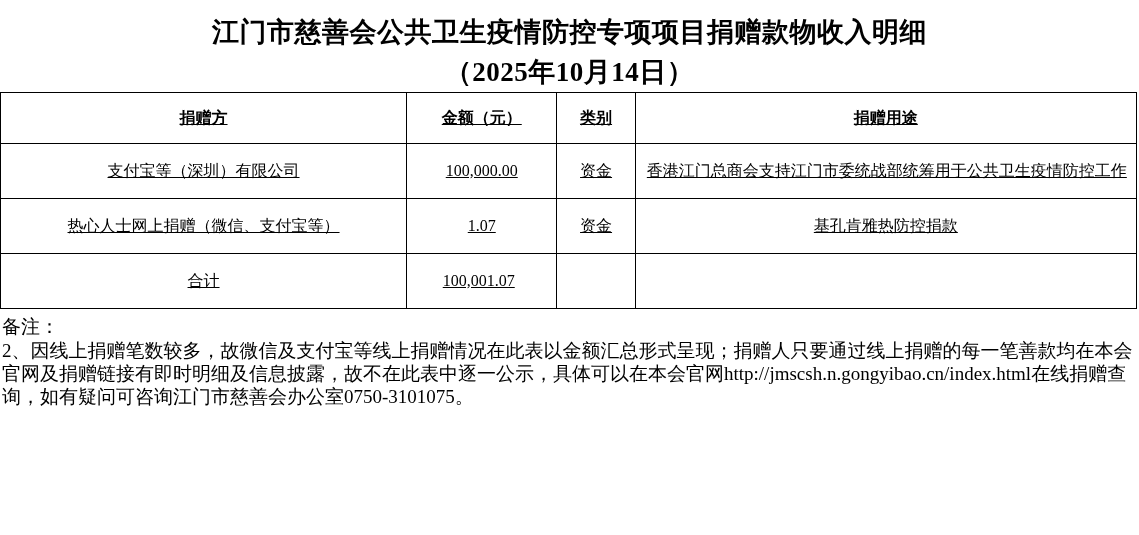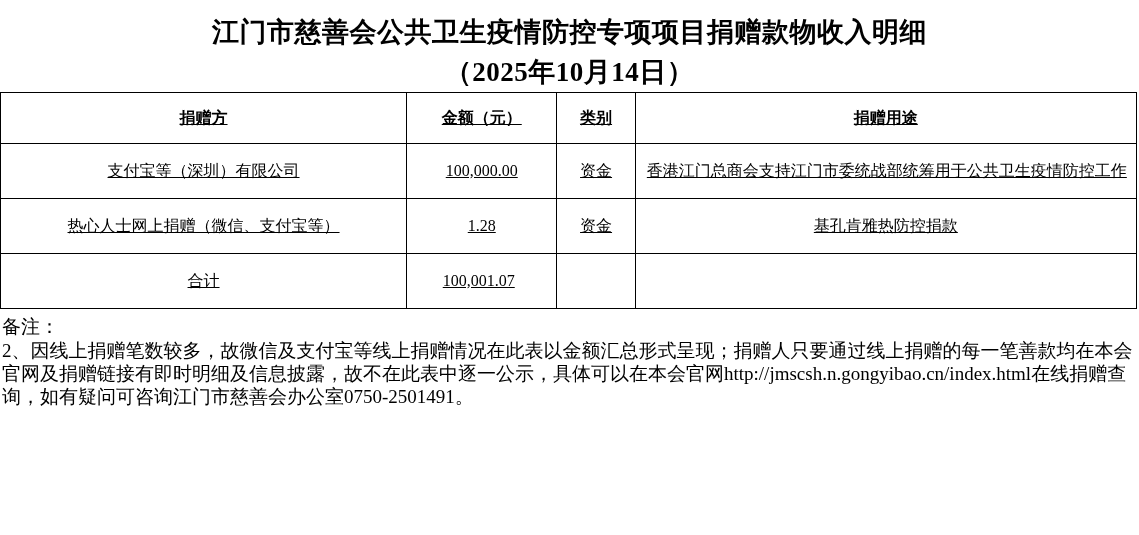--- a/index.html
+++ b/index.html
@@ -125,31 +125,31 @@
     </thead>
     <tbody>
       <tr>
         <td class="donor">支付宝等（深圳）有限公司</td>
         <td class="amount">100,000.00</td>
         <td class="type">资金</td>
         <td class="purpose left">香港江门总商会支持江门市委统战部统筹用于公共卫生疫情防控工作</td>
       </tr>
       <tr>
         <td class="donor">热心人士网上捐赠（微信、支付宝等）</td>
-        <td class="amount">1.28</td>
+        <td class="amount">1.07</td>
         <td class="type">资金</td>
         <td class="purpose">基孔肯雅热防控捐款</td>
       </tr>
       <tr class="total">
         <td class="donor">合计</td>
         <td class="amount">100,001.07</td>
         <td class="type"></td>
         <td class="purpose"></td>
       </tr>
     </tbody>
   </table>
 
   <div class="remarks">
     <div class="rm-title">备注：</div>
-    <div>2、因线上捐赠笔数较多，故微信及支付宝等线上捐赠情况在此表以金额汇总形式呈现；捐赠人只要通过线上捐赠的每一笔善款均在本会官网及捐赠链接有即时明细及信息披露，故不在此表中逐一公示，具体可以在本会官网http://jmscsh.n.gongyibao.cn/index.html在线捐赠查询，如有疑问可咨询江门市慈善会办公室0750-2501491。</div>
+    <div>2、因线上捐赠笔数较多，故微信及支付宝等线上捐赠情况在此表以金额汇总形式呈现；捐赠人只要通过线上捐赠的每一笔善款均在本会官网及捐赠链接有即时明细及信息披露，故不在此表中逐一公示，具体可以在本会官网http://jmscsh.n.gongyibao.cn/index.html在线捐赠查询，如有疑问可咨询江门市慈善会办公室0750-3101075。</div>
   </div>
 
 </div>
 
 </body></html>

